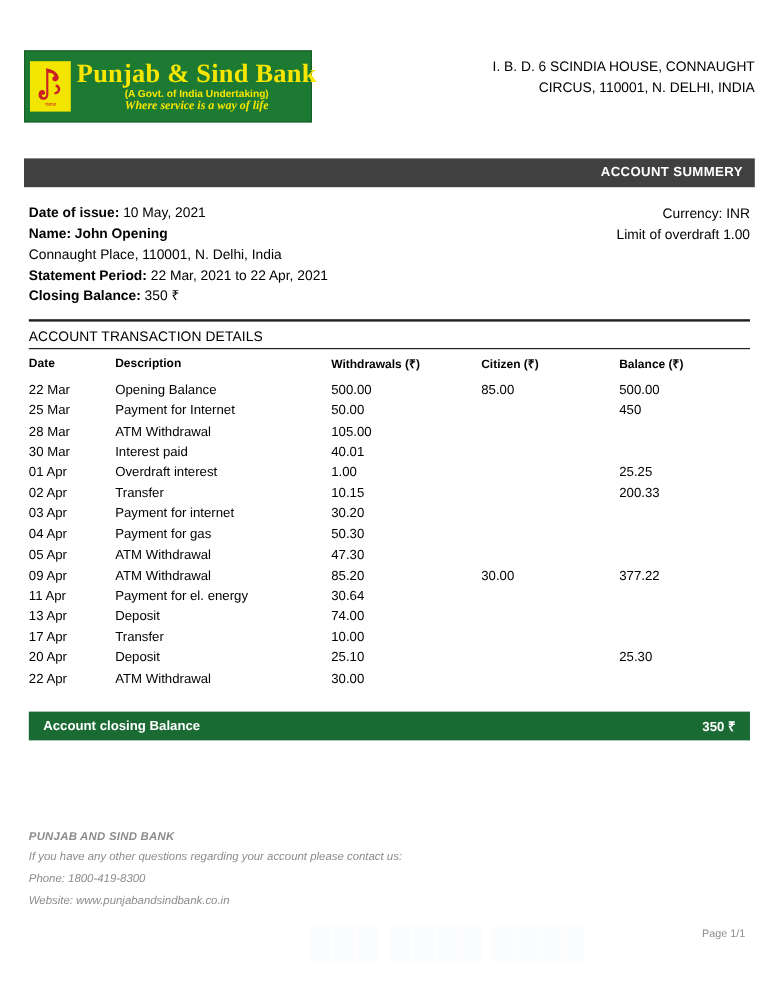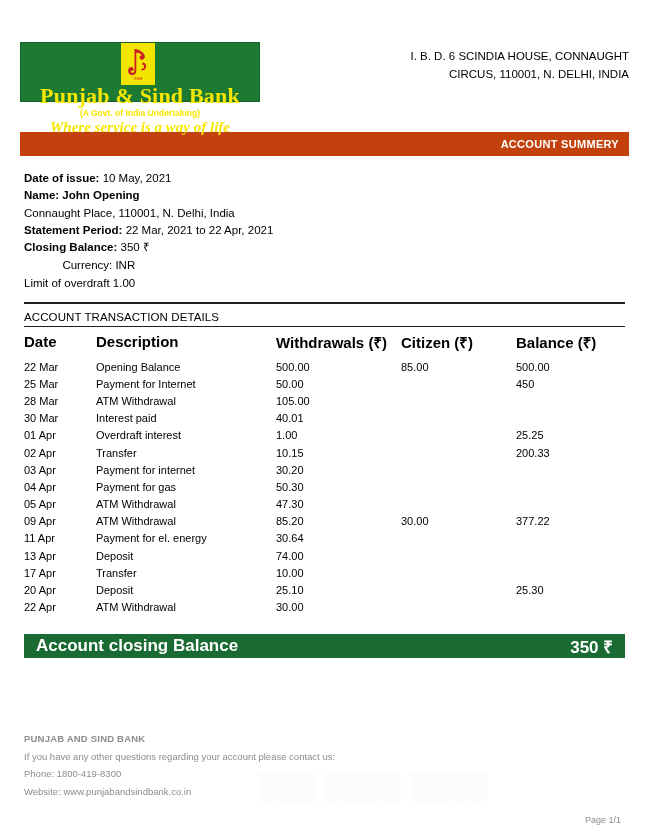--- a/index.html
+++ b/index.html
@@ -32,21 +32,20 @@
   }
   .logo-box {
     width: 240px;
     height: 60px;
     background: #1d7a33;
     border: 1px solid #176029;
     display: flex;
     align-items: center;
     padding: 0 4px;
     box-sizing: border-box;
-    flex-direction: column;
   }
   .logo-emblem {
     width: 34px;
     height: 42px;
     background: #f2e500;
     display: flex;
     align-items: center;
     justify-content: center;
     flex: 0 0 auto;
     margin-right: 5px;
@@ -69,59 +68,58 @@
     font-size: 8.5px;
     font-weight: bold;
     color: #f7e600;
     margin-top: 2px;
     white-space: nowrap;
   }
   .logo-tag {
     font-family: "Liberation Serif", serif;
     font-style: italic;
     font-weight: bold;
-    font-size: 15px;
+    font-size: 10px;
     color: #f7e600;
     margin-top: 2px;
     white-space: nowrap;
   }
   .bank-address {
     width: 280px;
     text-align: right;
     font-size: 11.5px;
     line-height: 1.55;
     padding-top: 6px;
   }
 
   
   .summary-bar {
     margin-top: 30px;
     height: 24px;
-    background: #c2410c;
+    background: #404040;
     display: flex;
     align-items: center;
     justify-content: flex-end;
     padding-right: 10px;
     box-sizing: border-box;
   }
   .summary-bar span {
     color: #ffffff;
     font-size: 11px;
     font-weight: bold;
     letter-spacing: 0.3px;
   }
 
   
   .details {
     display: flex;
     justify-content: space-between;
     align-items: flex-start;
     margin-top: 14px;
     padding: 0 4px;
-    flex-direction: column;
   }
   .details-left { font-size: 11.5px; line-height: 1.5; }
   .details-left .row { white-space: nowrap; }
   .details-left b { font-weight: bold; }
   .details-right {
     text-align: right;
     font-size: 11.5px;
     line-height: 1.5;
     padding-top: 1px;
   }
@@ -148,21 +146,21 @@
     width: calc(100% - 8px);
     margin: 0 4px;
     border-collapse: collapse;
     font-size: 11px;
     table-layout: fixed;
   }
   table.txn th {
     font-weight: bold;
     text-align: left;
     padding: 5px 0 7px 0;
-    font-size: 15px;
+    font-size: 10px;
   }
   table.txn td {
     text-align: left;
     padding: 1px 0;
     font-size: 11px;
     line-height: 1.38;
   }
   .col-date { width: 72px; }
   .col-desc { width: 180px; }
   .col-wd   { width: 125px; }
@@ -176,30 +174,31 @@
     background: #1a6b33;
     display: flex;
     align-items: center;
     justify-content: space-between;
     padding: 0 12px;
     box-sizing: border-box;
   }
   .closing-bar .label,
   .closing-bar .value {
     color: #ffffff;
-    font-size: 17px;
+    font-size: 11px;
     font-weight: bold;
   }
 
   
   .footer {
     margin: 72px 4px 0 4px;
     color: #8c8c8c;
     font-size: 9.5px;
     line-height: 1.85;
+    font-style: italic;
   }
   .footer .bank-name {
     font-weight: bold;
     letter-spacing: 0.2px;
   }
   .page-num {
     margin: 14px 8px 0 4px;
     text-align: right;
     color: #8c8c8c;
     font-size: 9px;

